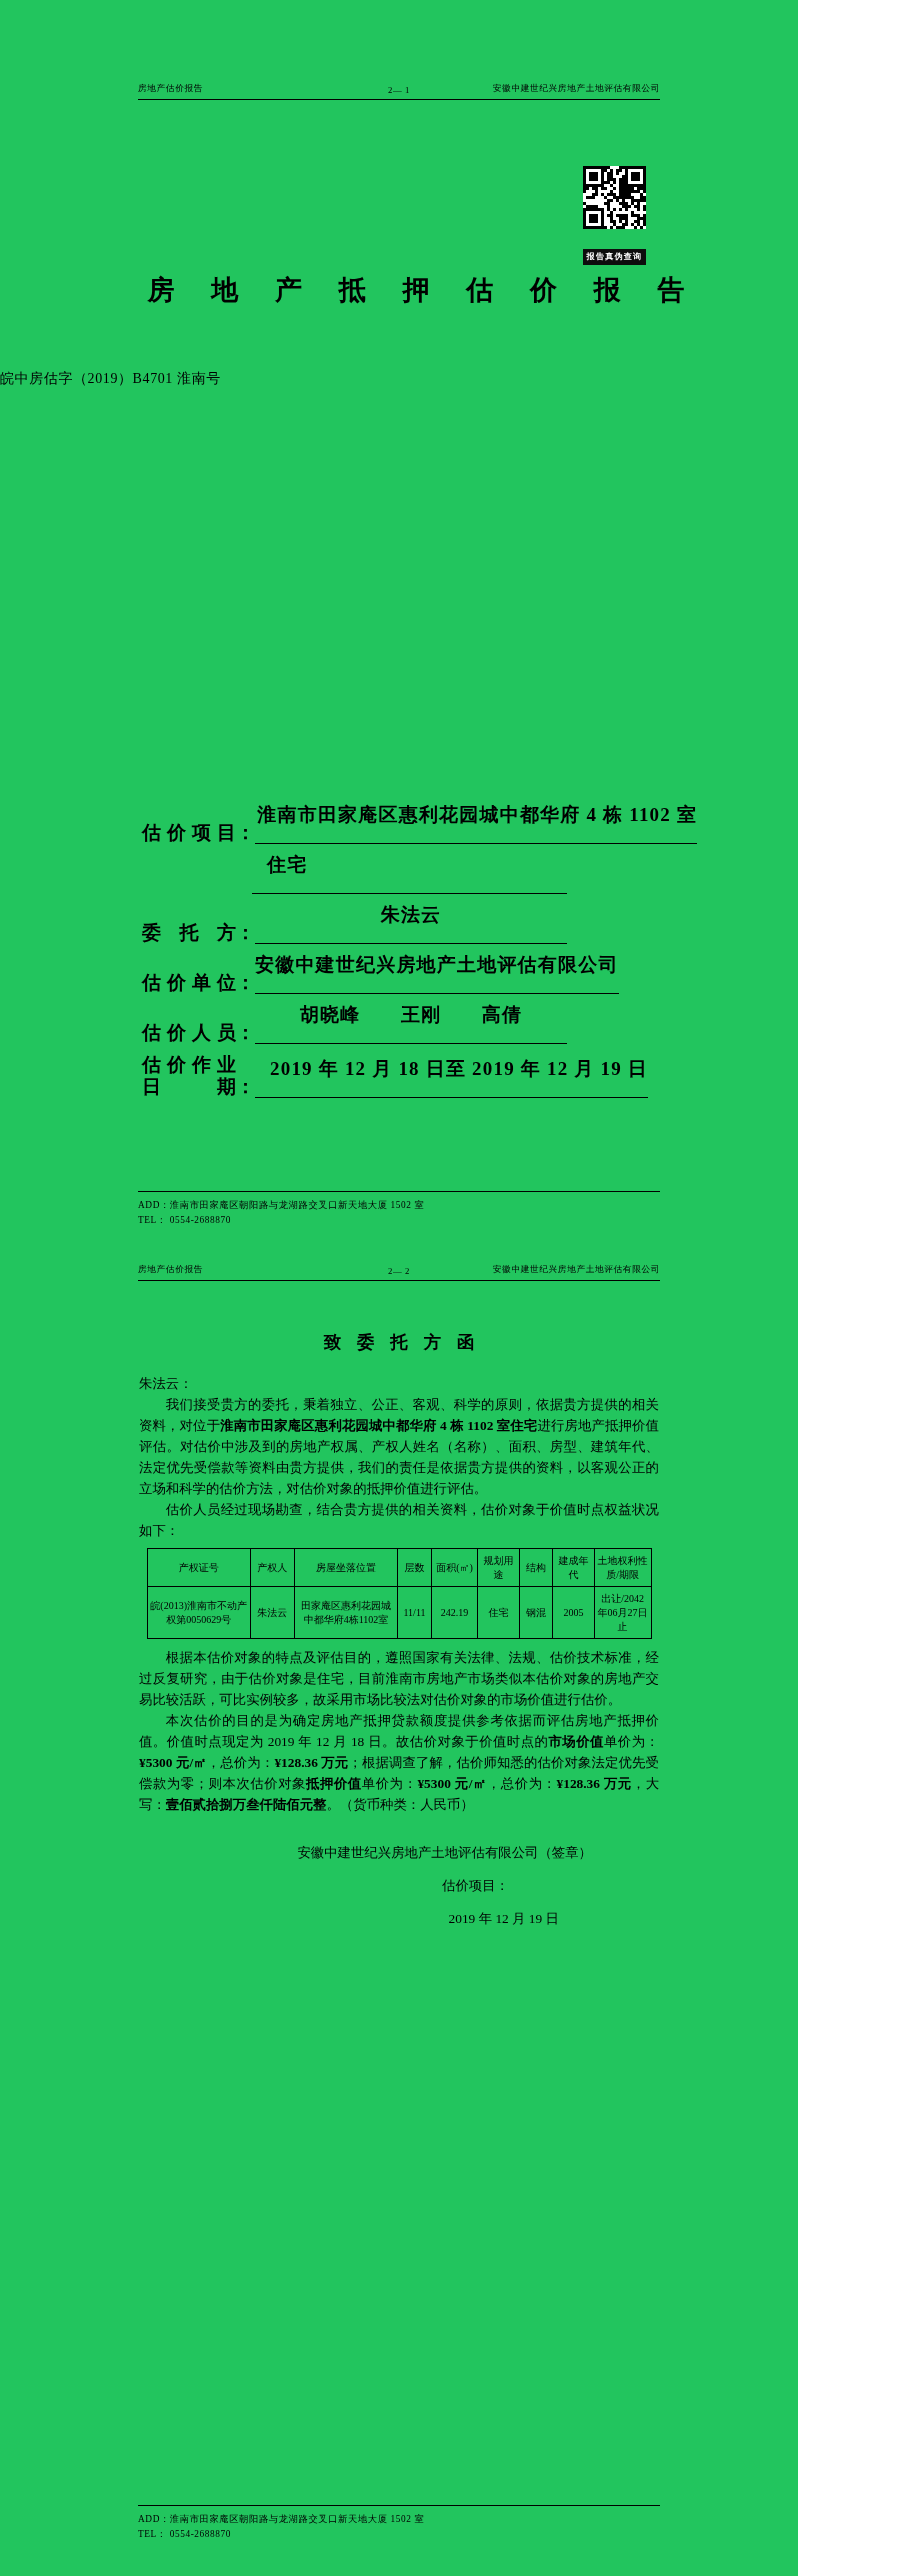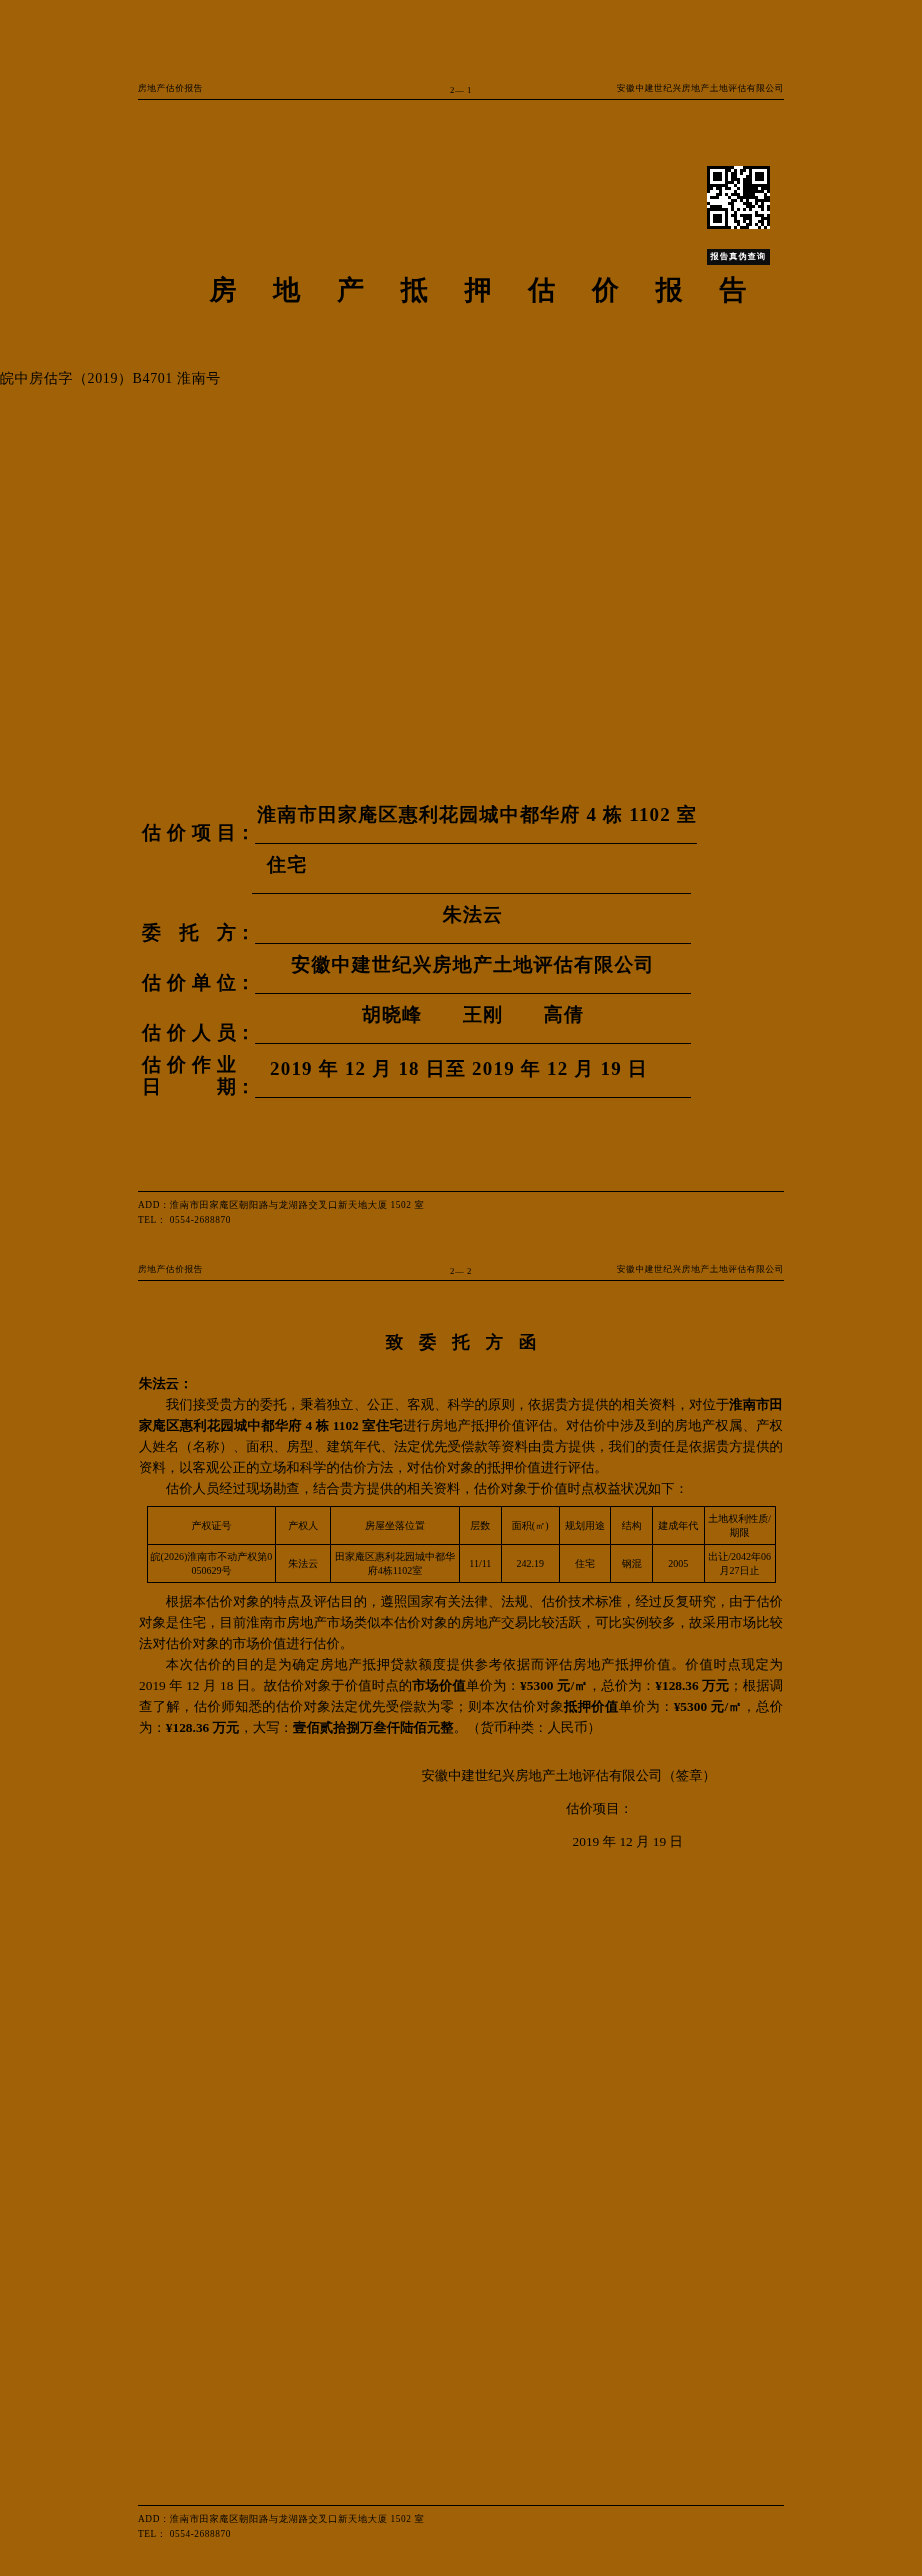--- a/index.html
+++ b/index.html
@@ -1,21 +1,21 @@
 <!DOCTYPE html>
 <html style="font-size:9.3px"><head>
 <meta charset="utf-8">
 <style>
   html,body { margin:0; padding:0; background:#ffffff; }
   body {
     width:922px;
     font-family:"Liberation Serif","DejaVu Serif",serif;
     color:#000;
   }
-  .page { position:relative; width:922px; overflow:hidden; background:#a16207; }
+  .page { position:relative; width:798px; overflow:hidden; background:#22c55e; }
   #page-1 { height:1241px; }
   #page-2 { height:1335px; }
 
   
   .doc-header {
     position:absolute; left:138px; right:138px; top:0;
     display:flex; align-items:flex-end;
     border-bottom:0.6px solid #000;
     font-size:8.7px; padding-bottom:3.5px; letter-spacing:0.6px;
   }
@@ -66,21 +66,21 @@
   }
   .f-value.left  { text-align:left; padding-left:2.3px; }
   .f-value.left2 { text-align:left; padding-left:15px; }
 
   
   .letter { margin:0 139px; font-size:13.4px; line-height:21px; text-align:justify; }
   .letter-title {
     margin:28px 0 0 0; text-align:center;
     font-size:17.4px; font-weight:bold; letter-spacing:5.8px; text-indent:5.8px;
   }
-  .salutation { margin-top:20px; font-weight:bold; }
+  .salutation { margin-top:20px; font-weight:normal; }
   .letter p { margin:0; text-indent:2em; }
   .b { font-weight:bold; }
 
   .info-table {
     width:calc(100% - 15px); margin:7px auto 8.1px;
     border-collapse:collapse; table-layout:fixed;
     font-size:10px; text-align:center; line-height:14px;
   }
   .info-table th, .info-table td {
     border:0.6px solid #000; padding:4.6px 1.7px;
@@ -354,21 +354,21 @@
           <th>层数</th>
           <th>面积(㎡)</th>
           <th>规划用途</th>
           <th>结构</th>
           <th>建成年代</th>
           <th>土地权利性质/期限</th>
         </tr>
       </thead>
       <tbody>
         <tr>
-          <td>皖(2026)淮南市不动产权第0050629号</td>
+          <td>皖(2013)淮南市不动产权第0050629号</td>
           <td>朱法云</td>
           <td>田家庵区惠利花园城中都华府4栋1102室</td>
           <td>11/11</td>
           <td>242.19</td>
           <td>住宅</td>
           <td>钢混</td>
           <td>2005</td>
           <td>出让/2042年06月27日止</td>
         </tr>
       </tbody>

